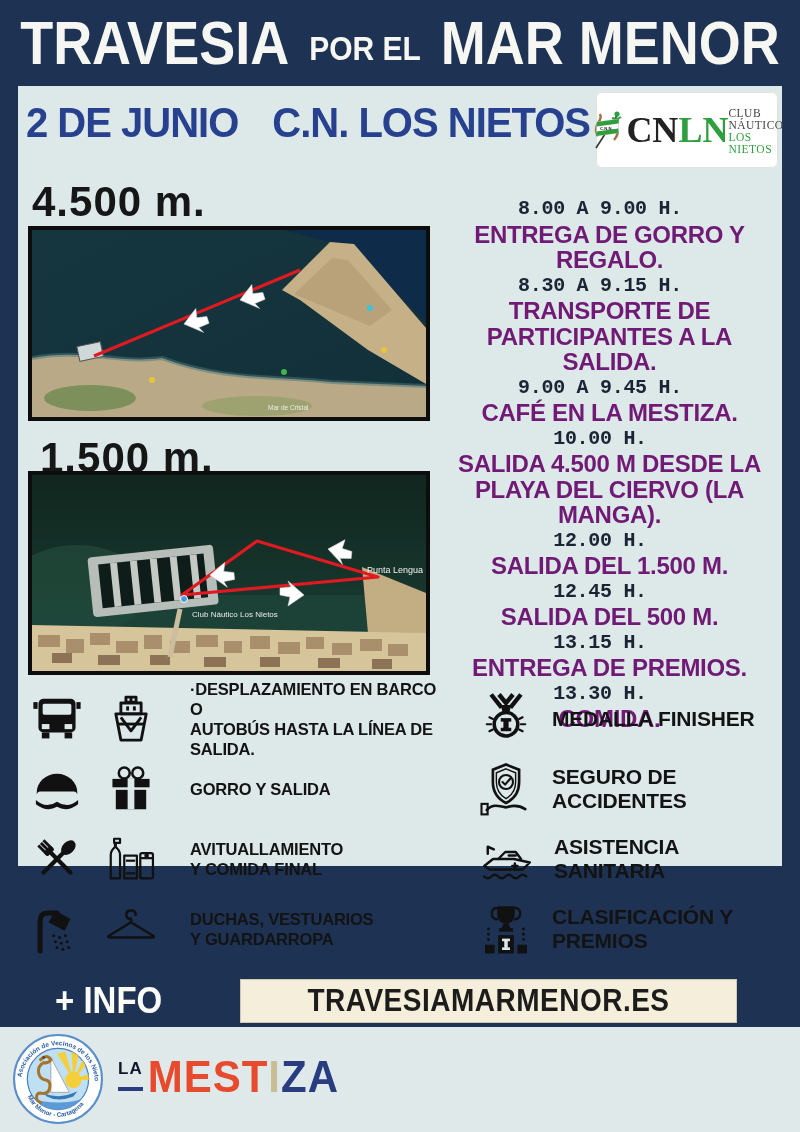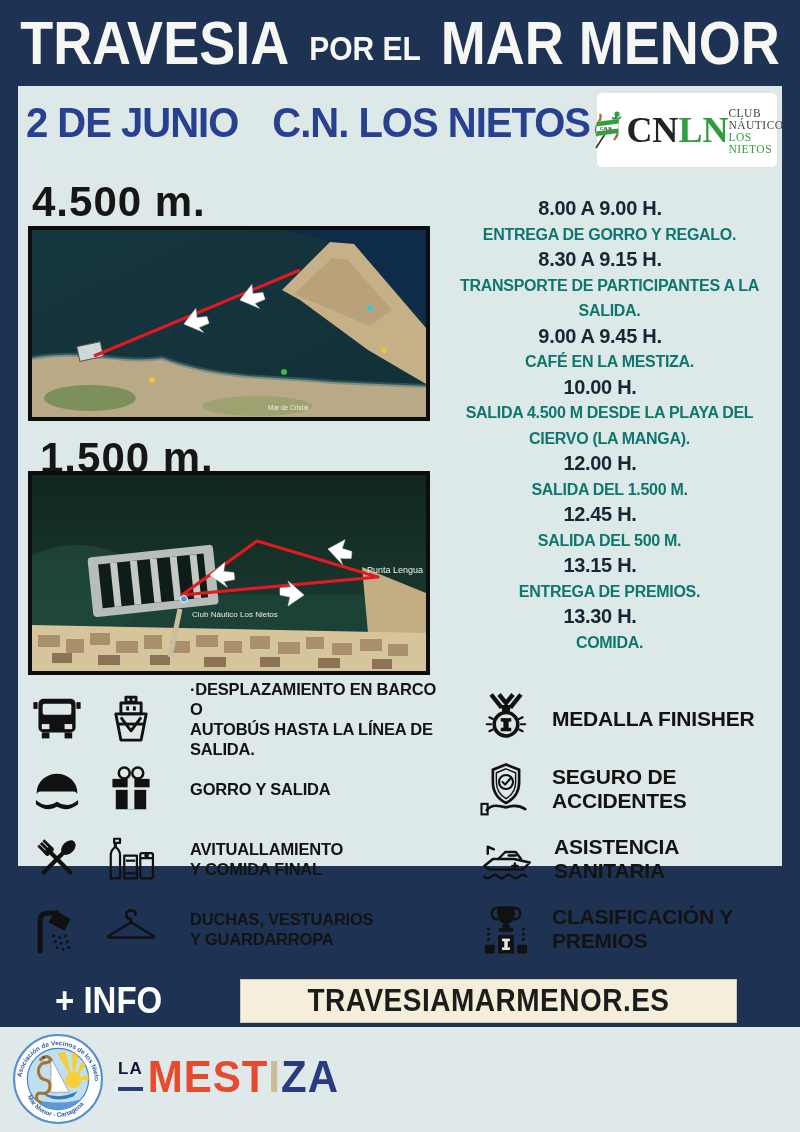--- a/index.html
+++ b/index.html
@@ -32,22 +32,22 @@
   #dist1{left:14px;top:92px;}
   #dist2{left:22px;top:348px;}
 
   .mapframe{position:absolute;left:10px;width:394px;border:4px solid #0d0d0d;background:#14333c;}
   #map1{top:140px;height:187px;}
   #map2{top:385px;height:196px;}
   .mapframe svg{display:block;}
 
   
   .schedule{position:absolute;left:404px;top:110px;width:356px;text-align:center;}
-  .schedule .time{color:#1b2434;font-weight:700;font-size:20px;line-height:25.5px;letter-spacing:-.3px;}
-  .schedule .event{color:#0f766e;font-weight:700;font-size:16px;line-height:25.5px;letter-spacing:-.3px;margin-left:19px;}
+  .schedule .time{color:#1b2434;font-weight:700;font-size:20px;line-height:25.5px;letter-spacing:-.3px;font-family:Liberation Mono, monospace;}
+  .schedule .event{color:#701a75;font-weight:700;font-size:24px;line-height:25.5px;letter-spacing:-.3px;margin-left:19px;}
 
   
   .amen-left{position:absolute;left:6px;top:598px;width:420px;display:flex;flex-direction:column;}
   .amen-left .row{display:flex;align-items:center;height:70px;}
   .amen-left .icons{display:flex;gap:20px;width:160px;justify-content:flex-start;padding-left:6px;}
   .amen-left .label{flex:1;color:#131313;font-weight:700;font-size:16.5px;line-height:20px;white-space:pre-line;letter-spacing:-.2px;}
 
   .amen-right{position:absolute;left:460px;top:598px;width:300px;display:flex;flex-direction:column;}
   .amen-right .row{display:flex;align-items:center;height:70px;gap:18px;}
   .amen-right .label{color:#131313;font-weight:700;font-size:21px;letter-spacing:-.2px;}

